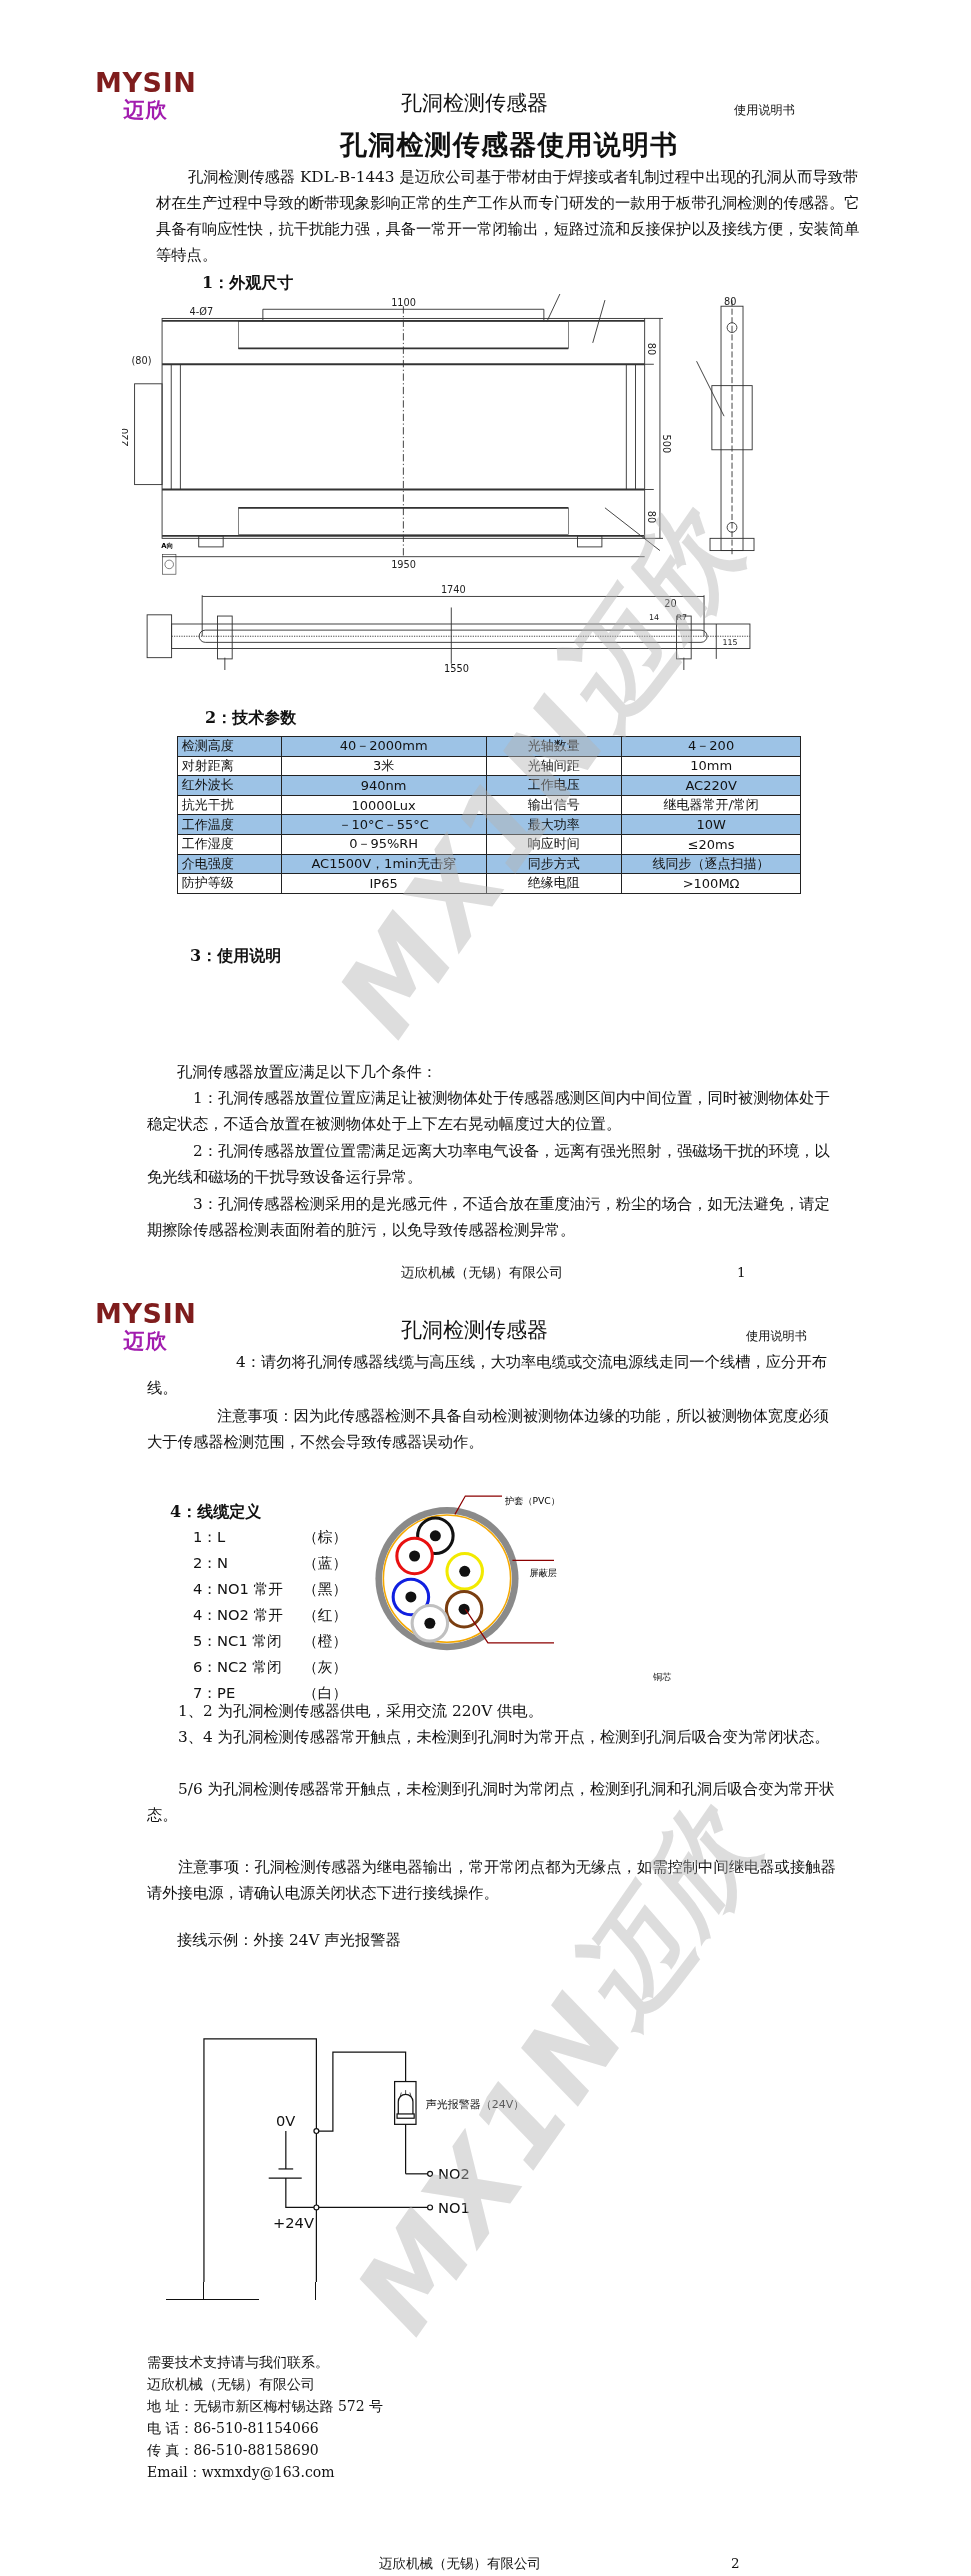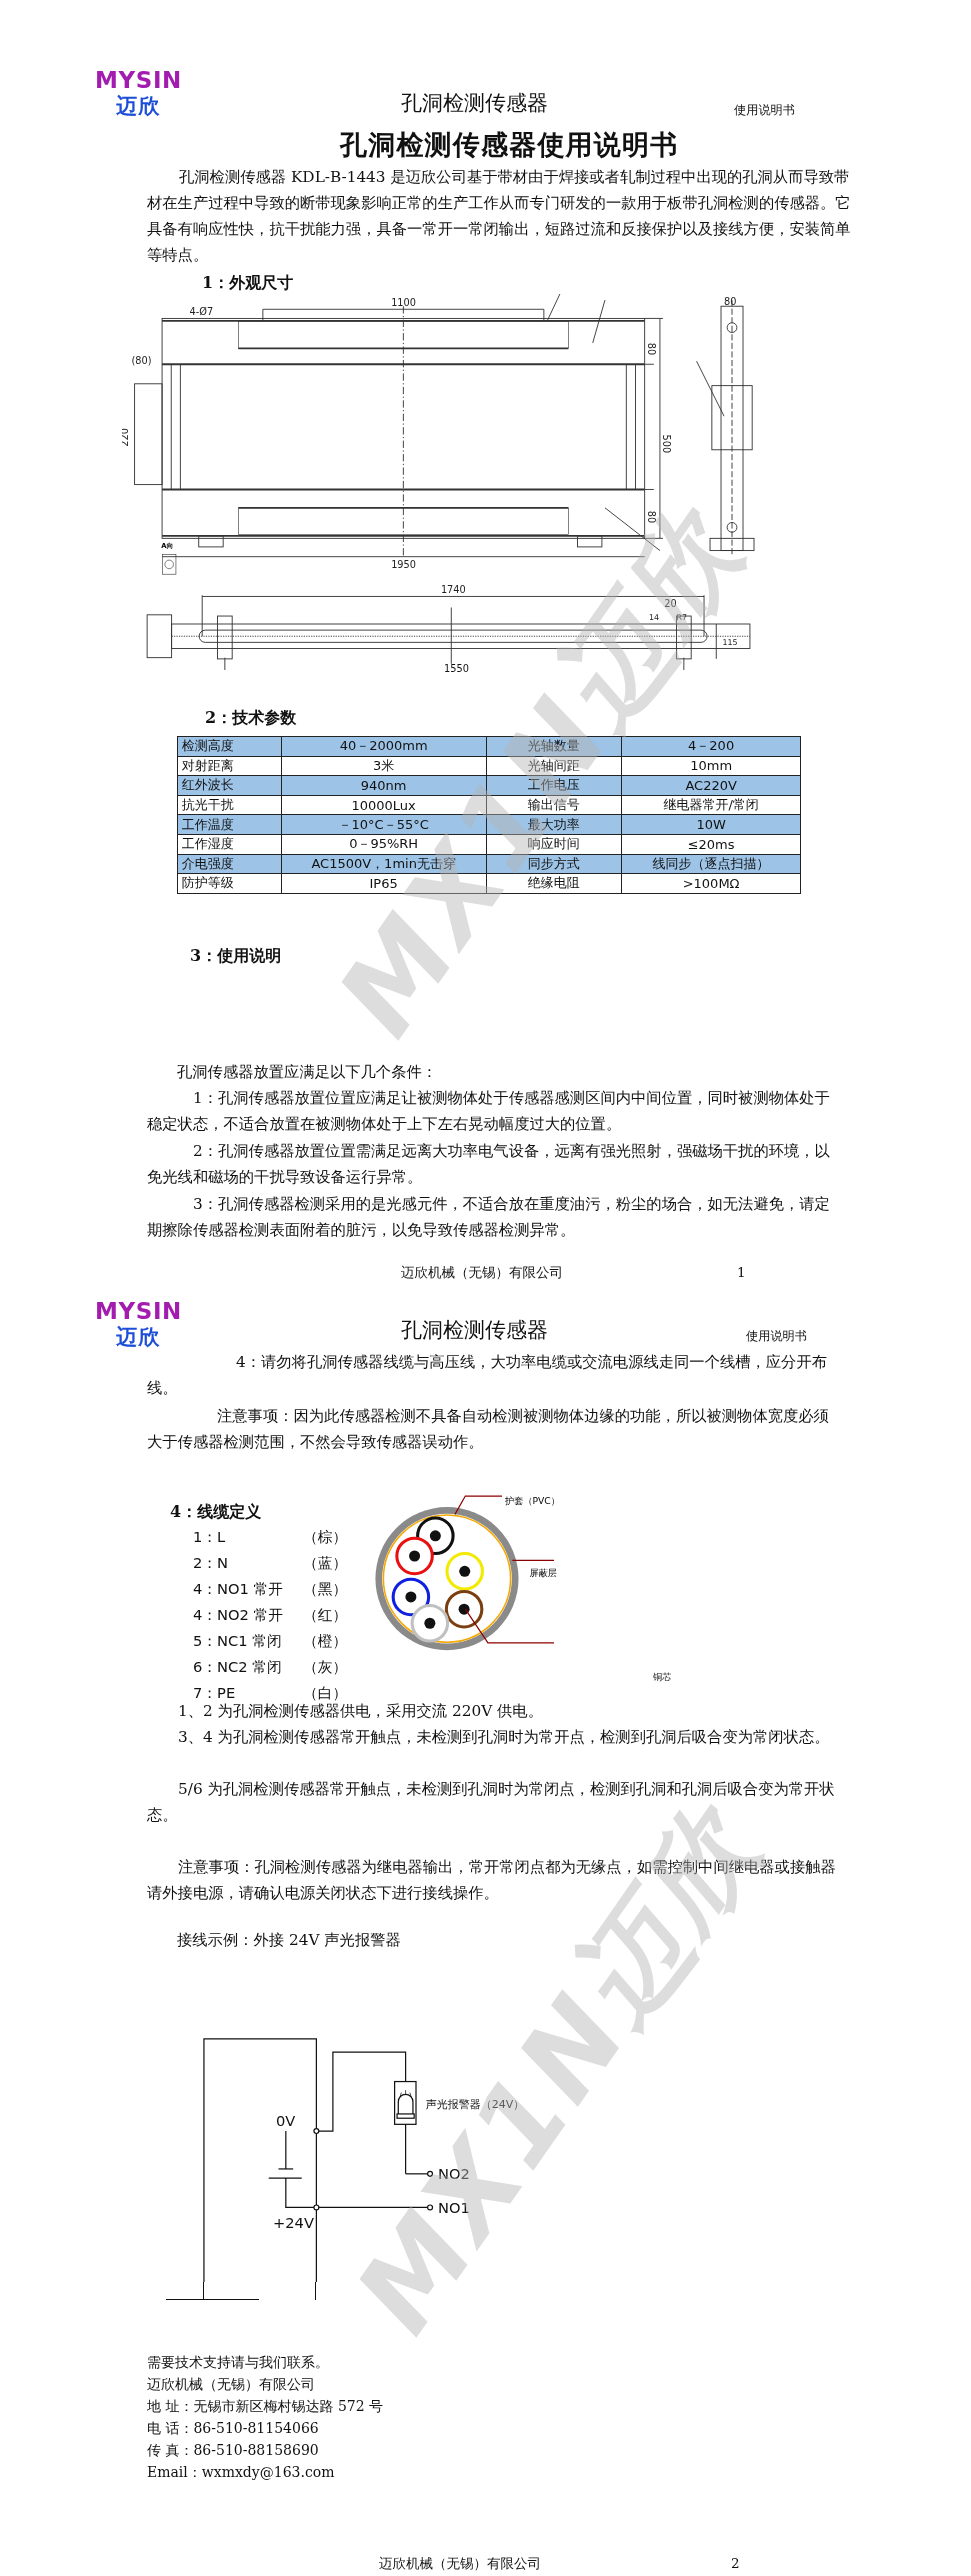--- a/index.html
+++ b/index.html
@@ -1,21 +1,21 @@
 <!DOCTYPE html>
 <html style="font-size:9.8px"><head>
 <meta charset="utf-8">
 <style>
   * { box-sizing: border-box; margin: 0; padding: 0; }
   html, body { width: 971px; background: #fff; }
   body { font-family: "DejaVu Serif", "Liberation Serif", serif; color: #111; position: relative; height: 2576px; overflow: hidden; }
   .page { position: absolute; left: 0; width: 971px; }
   .abs { position: absolute; }
-  .logo-en { font-family: "DejaVu Sans", sans-serif; font-weight: bold; color: #a21caf; font-size: 23px; letter-spacing: 0.6px; line-height: 1; }
-  .logo-cn { font-family: "DejaVu Sans", sans-serif; font-weight: bold; color: #1d4ed8; font-size: 21px; line-height: 1; letter-spacing: 1.2px; }
+  .logo-en { font-family: "DejaVu Sans", sans-serif; font-weight: bold; color: #7f1d1d; font-size: 27px; letter-spacing: 0.6px; line-height: 1; }
+  .logo-cn { font-family: "DejaVu Sans", sans-serif; font-weight: bold; color: #a21caf; font-size: 21px; line-height: 1; letter-spacing: 1.2px; }
   .hdr-title { font-size: 21px; margin-top: 16px; }
   .hdr-sub { font-size: 12.2px; }
   .doc-title { font-size: 27px; font-weight: bold; letter-spacing: 1.2px; }
   .para { font-size: 15.3px; line-height: 26px; width: 710px; }
   .para .indent { display: inline-block; width: 32px; }
   .section { font-size: 16px; font-weight: bold; }
   .footer { font-size: 13.5px; }
   table.spec { border-collapse: collapse; width: 624px; font-family: "DejaVu Sans", "Liberation Sans", sans-serif; font-size: 13px; }
   table.spec td { border: 0.9px solid #222; height: 19.6px; padding: 0 3.7px; }
   table.spec tr.blue td { background: #9dc3e6; }
@@ -33,21 +33,21 @@
 
   <div class="abs" style="left:95px;top:69px;text-align:center;">
     <div class="logo-en">MYSIN</div>
     <div class="logo-cn" style="margin-top:3.7px;">迈欣</div>
   </div>
   <div class="abs hdr-title" style="left:401px;top:73px;">孔洞检测传感器</div>
   <div class="abs hdr-sub" style="left:734px;top:102px;">使用说明书</div>
 
   <div class="abs doc-title" style="left:340px;top:127px;">孔洞检测传感器使用说明书</div>
 
-  <div class="abs para" style="left:147px;top:164px;">
+  <div class="abs para" style="left:156px;top:164px;">
     <span class="indent"></span><span>孔洞检测传感器 KDL-B-1443 是迈欣公司基于带材由于焊接或者轧制过程中出现的孔洞从而导致带材在生产过程中导致的断带现象影响正常的生产工作从而专门研发的一款用于板带孔洞检测的传感器。它具备有响应性快，抗干扰能力强，具备一常开一常闭输出，短路过流和反接保护以及接线方便，安装简单等特点。</span>
   </div>
 
   <div class="abs section" style="left:202px;top:273px;">1：外观尺寸</div>
 
   <svg class="abs" style="left:122px;top:294px;" width="746" height="281" viewBox="0 0 1220 460">
     <g stroke="#333" fill="none" stroke-width="1.5">
 
       <rect x="65" y="40" width="790" height="360"></rect>
       <line x1="65" y1="44" x2="855" y2="44" stroke-width="3"></line>

